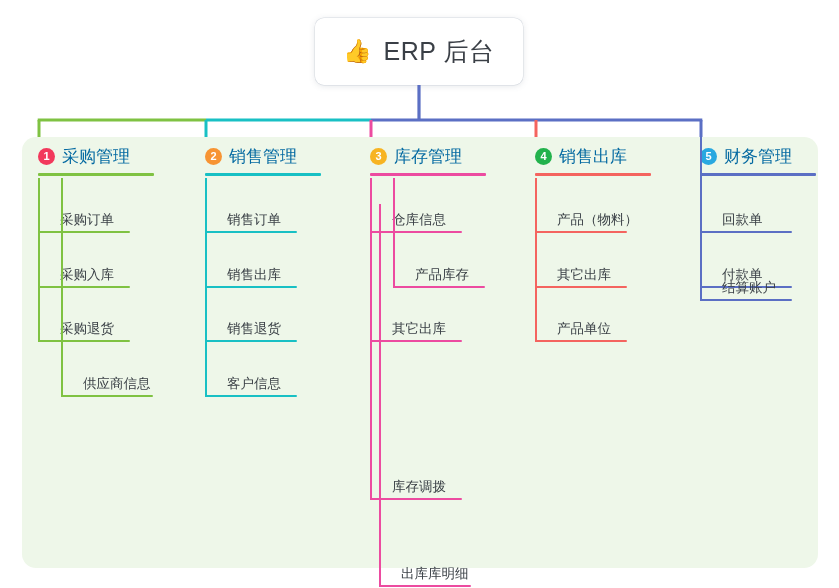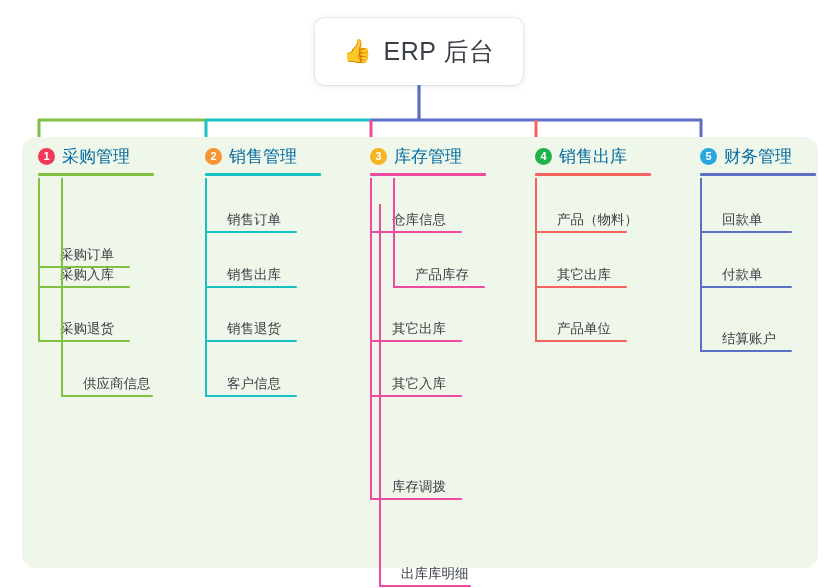--- a/index.html
+++ b/index.html
@@ -93,21 +93,21 @@
 
   <div class="panel"></div>
 
   <div id="columns">
       <div class="col" style="left: 38px; top: 137px; width: 150px; height: 431px;">
         <div class="col-head">
           <span class="badge" style="background: rgb(242, 57, 92);">1</span>
           <span class="col-title">采购管理</span>
         </div>
         <div class="head-rule" style="background: rgb(127, 194, 66);"></div>
-        <div class="leaf" style="top: 0px; height: 96px; width: 140px; margin-top: 35px;">
+        <div class="leaf" style="top: 0px; height: 96px; width: 140px;">
           <div class="leaf-stem" style="background: rgb(127, 194, 66); height: 55px;"></div>
           <div class="leaf-rule" style="background: rgb(127, 194, 66);"></div>
           <span class="leaf-label">采购订单</span>
         </div>
         <div class="leaf" style="top: 0px; height: 150.6px; width: 140px;">
           <div class="leaf-stem" style="background: rgb(127, 194, 66); height: 109.6px;"></div>
           <div class="leaf-rule" style="background: rgb(127, 194, 66);"></div>
           <span class="leaf-label">采购入库</span>
         </div>
         <div class="leaf" style="top: 0px; height: 205.2px; width: 140px;">
@@ -161,25 +161,20 @@
         </div>
         <div class="leaf" style="top: 0px; height: 150.6px; width: 140px; margin-left: 23px;">
           <div class="leaf-stem" style="background: rgb(236, 75, 160); height: 109.6px;"></div>
           <div class="leaf-rule" style="background: rgb(236, 75, 160);"></div>
           <span class="leaf-label">产品库存</span>
         </div>
         <div class="leaf" style="top: 0px; height: 205.2px; width: 140px;">
           <div class="leaf-stem" style="background: rgb(236, 75, 160); height: 164.2px;"></div>
           <div class="leaf-rule" style="background: rgb(236, 75, 160);"></div>
           <span class="leaf-label">其它出库</span>
-        </div>
-        <div class="leaf" style="top: 0px; height: 259.8px; width: 140px;">
-          <div class="leaf-stem" style="background: rgb(236, 75, 160); height: 218.8px;"></div>
-          <div class="leaf-rule" style="background: rgb(236, 75, 160);"></div>
-          <span class="leaf-label">其它入库</span>
         </div>
         <div class="leaf" style="top: 0px; height: 345px; width: 140px; margin-top: 18px;">
           <div class="leaf-stem" style="background: rgb(236, 75, 160); height: 273.4px;"></div>
           <div class="leaf-rule" style="background: rgb(236, 75, 160);"></div>
           <span class="leaf-label">库存调拨</span>
         </div>
         <div class="leaf" style="top: 16px; height: 434px; width: 140px; margin-left: 9px;">
           <div class="leaf-stem" style="background: rgb(236, 75, 160); height: 382.6px;"></div>
           <div class="leaf-rule" style="background: rgb(236, 75, 160);"></div>
           <span class="leaf-label">出库库明细</span>
@@ -216,21 +211,21 @@
         <div class="leaf" style="top: 0px; height: 96px; width: 140px;">
           <div class="leaf-stem" style="background: rgb(91, 111, 196); height: 55px;"></div>
           <div class="leaf-rule" style="background: rgb(91, 111, 196);"></div>
           <span class="leaf-label">回款单</span>
         </div>
         <div class="leaf" style="top: 0px; height: 150.6px; width: 140px;">
           <div class="leaf-stem" style="background: rgb(91, 111, 196); height: 109.6px;"></div>
           <div class="leaf-rule" style="background: rgb(91, 111, 196);"></div>
           <span class="leaf-label">付款单</span>
         </div>
-        <div class="leaf" style="top: 12px; height: 203px; width: 140px;">
+        <div class="leaf" style="top: 0px; height: 164px; width: 140px;">
           <div class="leaf-stem" style="background: rgb(91, 111, 196); height: 164.2px;"></div>
           <div class="leaf-rule" style="background: rgb(91, 111, 196);"></div>
           <span class="leaf-label">结算账户</span>
         </div>
       </div>
     </div>
 
 </div>
 
 </body></html>

